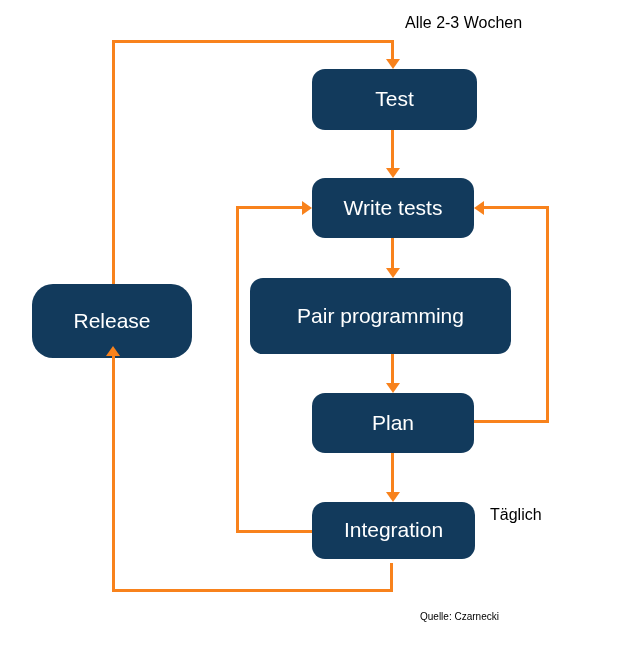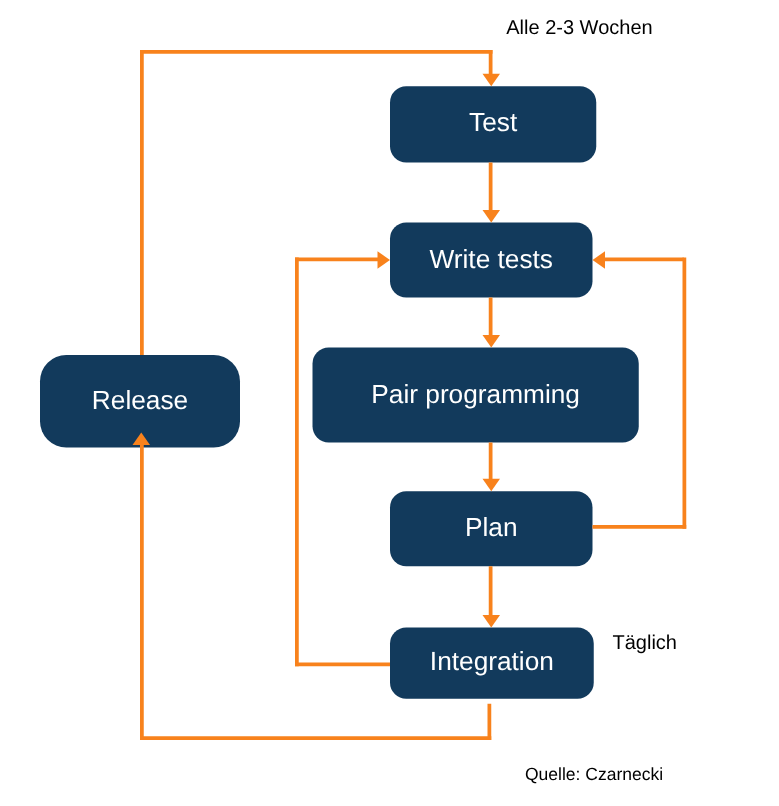--- a/index.html
+++ b/index.html
@@ -34,21 +34,21 @@
   
   #node-plan{left:312px;top:69px;width:165px;height:61px;}
   #node-write-tests{left:312px;top:178px;width:162px;height:60px;}
   #node-pair{left:250px;top:278px;width:261px;height:76px;}
   #node-test{left:312px;top:393px;width:162px;height:60px;}
   #node-integration{left:312px;top:502px;width:163px;height:57px;}
   #node-release{left:32px;top:284px;width:160px;height:74px;border-radius:21px;}
   
   #ann-top{left:405px;top:14px;}
   #ann-daily{left:490px;top:506px;}
-  #ann-source{left:420px;top:611px;font-size:14px;}
+  #ann-source{left:420px;top:611px;font-size:10px;}
 </style>
 </head>
 <body>
 
 <div class="canvas">
 
   <div class="annotation" id="ann-top">Alle 2-3 Wochen</div>
   <div class="annotation" id="ann-daily">Täglich</div>
   <div class="annotation" id="ann-source">Quelle: Czarnecki</div>
 

